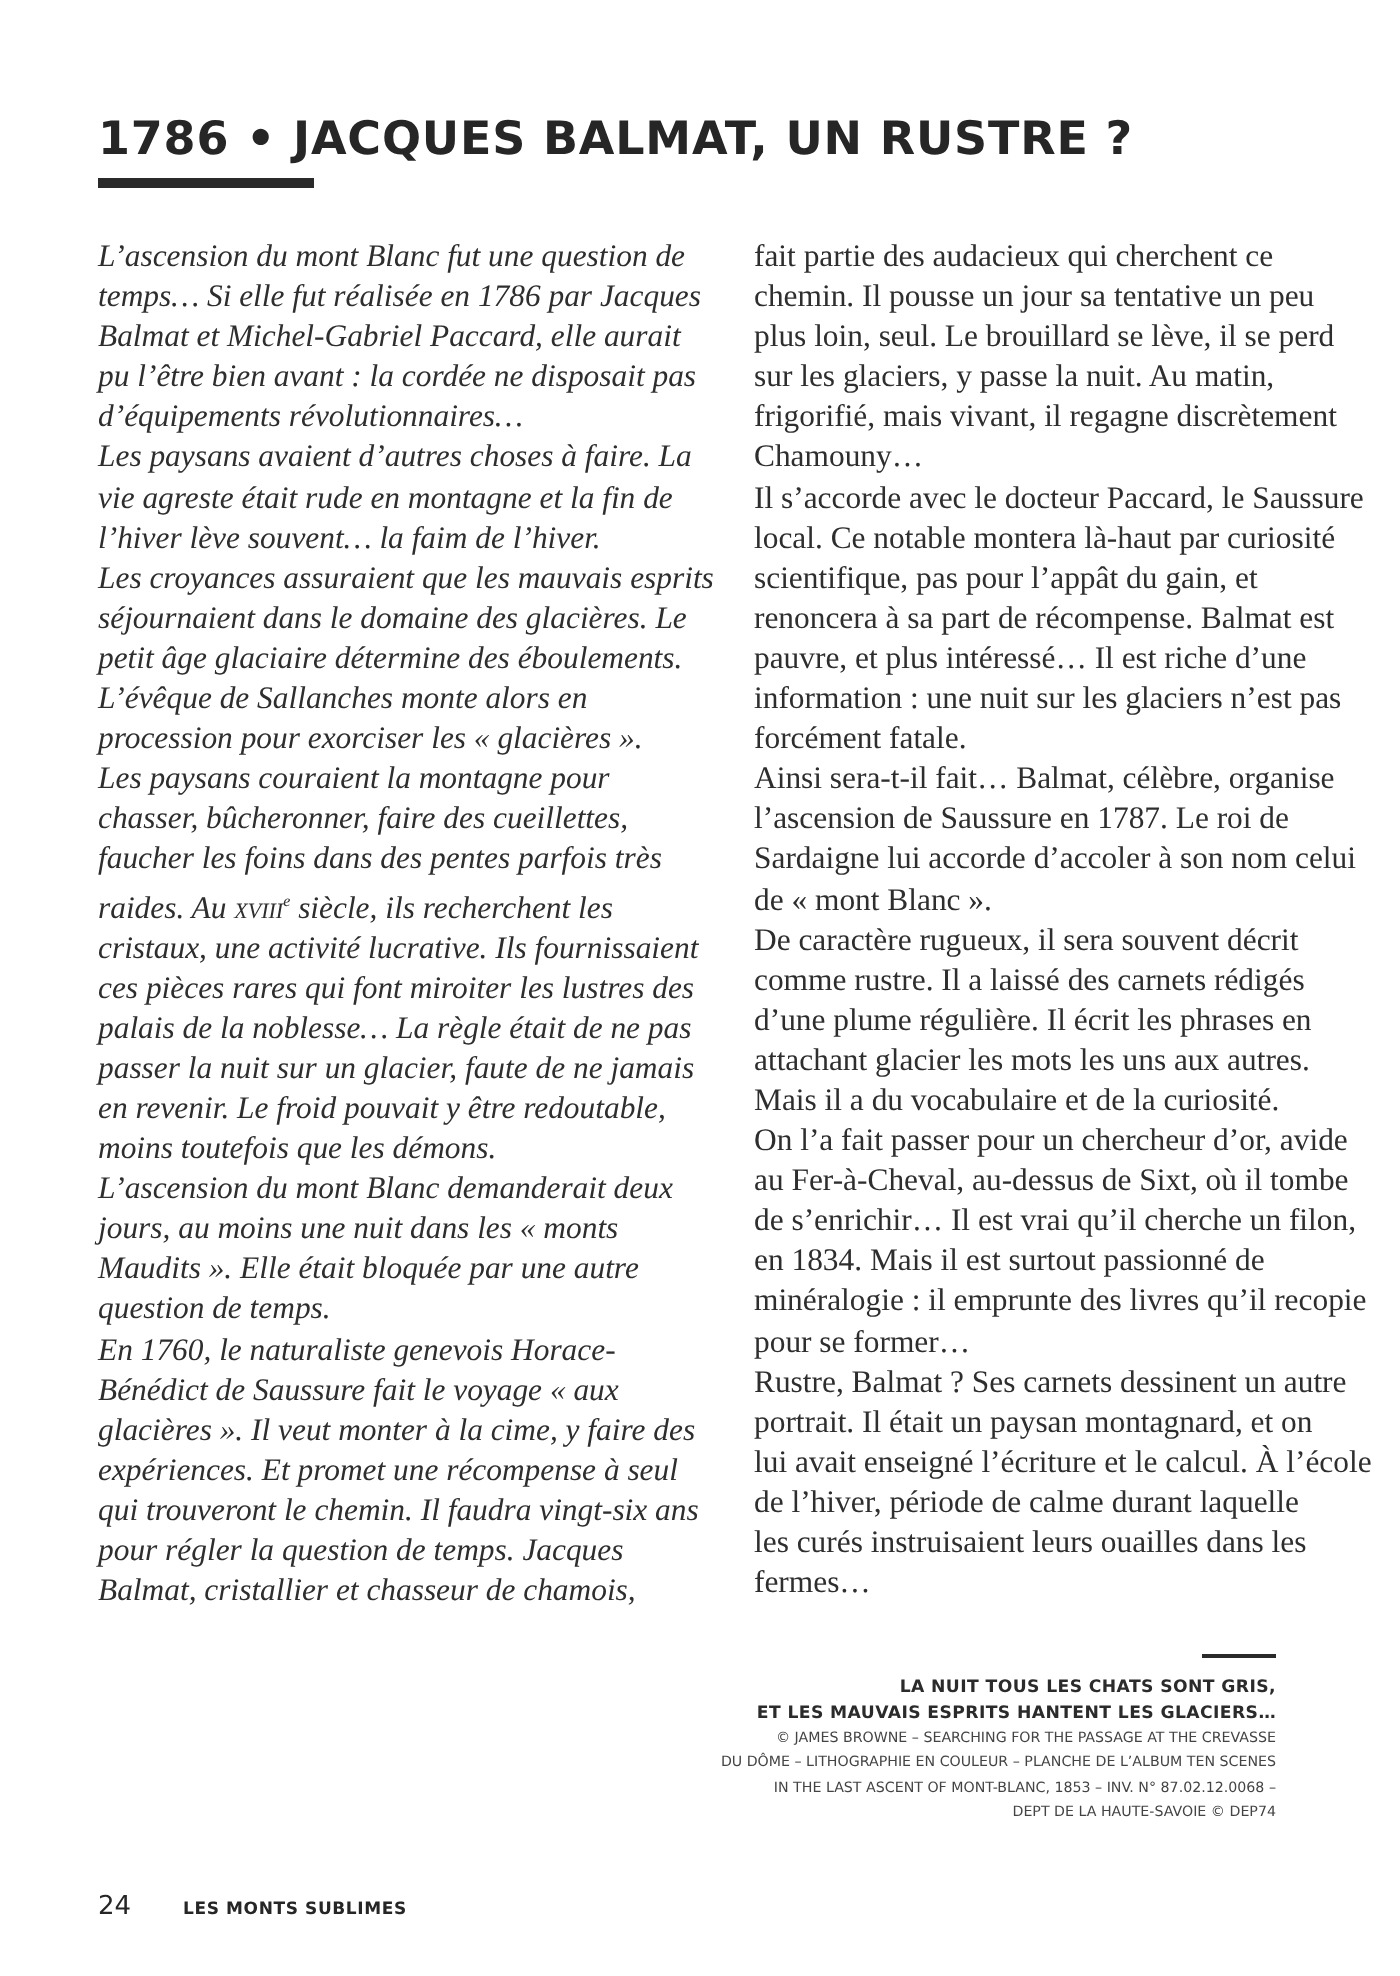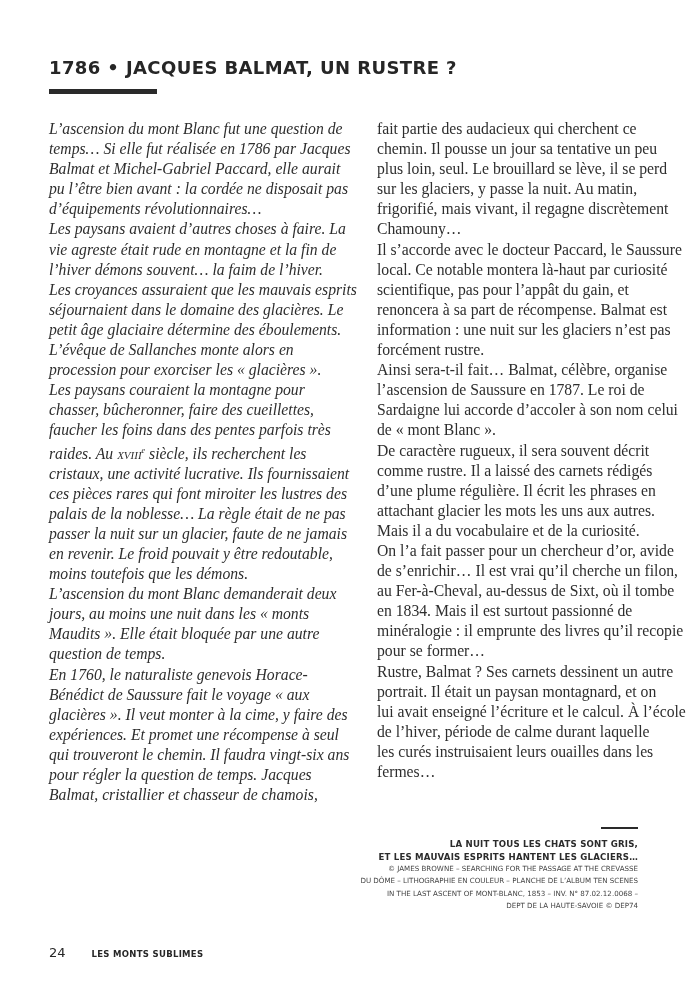--- a/index.html
+++ b/index.html
@@ -14,21 +14,21 @@
       overflow: hidden;
       color: #2b2b2b;
     }
     .page-title {
       position: absolute;
       left: 49px;
       top: 57px;
       margin: 0;
       font-family: "DejaVu Sans", sans-serif;
       font-weight: bold;
-      font-size: 18px;
+      font-size: 23px;
       letter-spacing: 0.4px;
       color: #262626;
       white-space: nowrap;
     }
     .title-bar {
       position: absolute;
       left: 49px;
       top: 89px;
       width: 108px;
       height: 5px;
@@ -111,21 +111,21 @@
 <div class="title-bar"></div>
 
 <div class="column col-left">
   <p>L’ascension du mont Blanc fut une question de</p>
   <p>temps… Si elle fut réalisée en 1786 par Jacques</p>
   <p>Balmat et Michel-Gabriel Paccard, elle aurait</p>
   <p>pu l’être bien avant : la cordée ne disposait pas</p>
   <p>d’équipements révolutionnaires…</p>
   <p>Les paysans avaient d’autres choses à faire. La</p>
   <p>vie agreste était rude en montagne et la fin de</p>
-  <p>l’hiver démons souvent… la faim de l’hiver.</p>
+  <p>l’hiver lève souvent… la faim de l’hiver.</p>
   <p>Les croyances assuraient que les mauvais esprits</p>
   <p>séjournaient dans le domaine des glacières. Le</p>
   <p>petit âge glaciaire détermine des éboulements.</p>
   <p>L’évêque de Sallanches monte alors en</p>
   <p>procession pour exorciser les « glacières ».</p>
   <p>Les paysans couraient la montagne pour</p>
   <p>chasser, bûcheronner, faire des cueillettes,</p>
   <p>faucher les foins dans des pentes parfois très</p>
   <p><span>raides. Au </span><span class="smallcaps">xviii</span><span class="sup">e</span><span> siècle, ils recherchent les</span></p>
   <p>cristaux, une activité lucrative. Ils fournissaient</p>
@@ -151,34 +151,35 @@
   <p>fait partie des audacieux qui cherchent ce</p>
   <p>chemin. Il pousse un jour sa tentative un peu</p>
   <p>plus loin, seul. Le brouillard se lève, il se perd</p>
   <p>sur les glaciers, y passe la nuit. Au matin,</p>
   <p>frigorifié, mais vivant, il regagne discrètement</p>
   <p>Chamouny…</p>
   <p>Il s’accorde avec le docteur Paccard, le Saussure</p>
   <p>local. Ce notable montera là-haut par curiosité</p>
   <p>scientifique, pas pour l’appât du gain, et</p>
   <p>renoncera à sa part de récompense. Balmat est</p>
+  <p>pauvre, et plus intéressé… Il est riche d’une</p>
   <p>information : une nuit sur les glaciers n’est pas</p>
-  <p>forcément rustre.</p>
+  <p>forcément fatale.</p>
   <p>Ainsi sera-t-il fait… Balmat, célèbre, organise</p>
   <p>l’ascension de Saussure en 1787. Le roi de</p>
   <p>Sardaigne lui accorde d’accoler à son nom celui</p>
   <p>de « mont Blanc ».</p>
   <p>De caractère rugueux, il sera souvent décrit</p>
   <p>comme rustre. Il a laissé des carnets rédigés</p>
   <p>d’une plume régulière. Il écrit les phrases en</p>
   <p>attachant glacier les mots les uns aux autres.</p>
   <p>Mais il a du vocabulaire et de la curiosité.</p>
   <p>On l’a fait passer pour un chercheur d’or, avide</p>
+  <p>au Fer-à-Cheval, au-dessus de Sixt, où il tombe</p>
   <p>de s’enrichir… Il est vrai qu’il cherche un filon,</p>
-  <p>au Fer-à-Cheval, au-dessus de Sixt, où il tombe</p>
   <p>en 1834. Mais il est surtout passionné de</p>
   <p>minéralogie : il emprunte des livres qu’il recopie</p>
   <p>pour se former…</p>
   <p>Rustre, Balmat ? Ses carnets dessinent un autre</p>
   <p>portrait. Il était un paysan montagnard, et on</p>
   <p>lui avait enseigné l’écriture et le calcul. À l’école</p>
   <p>de l’hiver, période de calme durant laquelle</p>
   <p>les curés instruisaient leurs ouailles dans les</p>
   <p>fermes…</p>
 </div>

